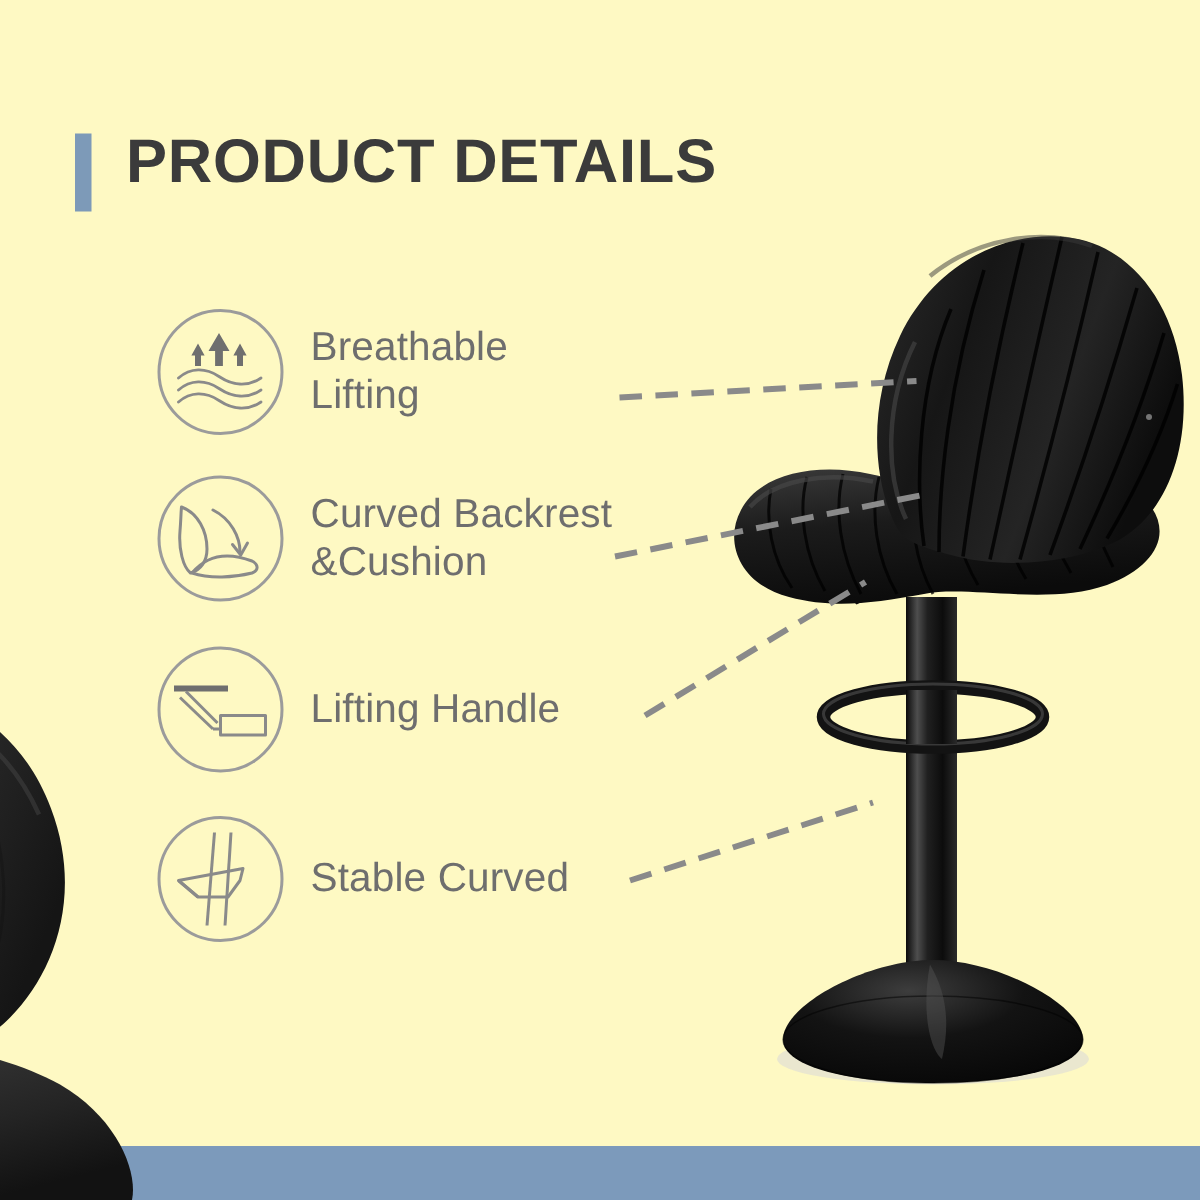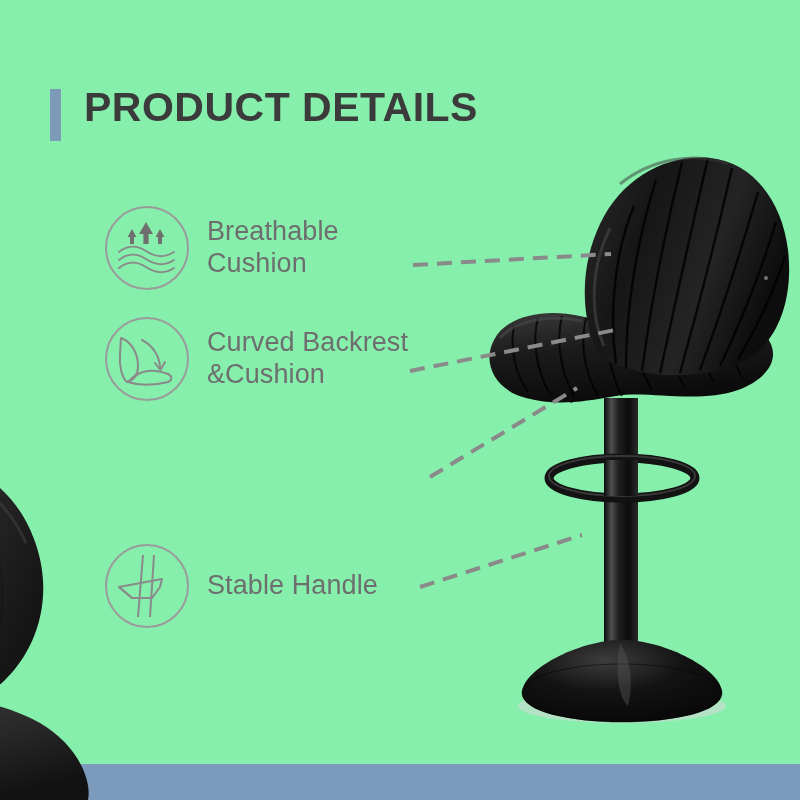--- a/index.html
+++ b/index.html
@@ -5,21 +5,21 @@
   * { box-sizing: border-box; margin: 0; padding: 0; }
   html, body {
     width: 800px; height: 800px;
     font-family: "Liberation Sans", sans-serif;
     background: #ffffff;
     overflow: hidden;
   }
   #stage {
     position: relative;
     width: 800px; height: 800px;
-    background: #86efac;
+    background: #fef9c3;
     overflow: hidden;
   }
 
   
   .bottom-band {
     position: absolute;
     left: 0; bottom: 0;
     width: 800px; height: 36px;
     background: #7c9abb;
   }
@@ -220,51 +220,68 @@
           <path d="M43 8 L47.4 16 L45 16 L45 23 L41 23 L41 16 L38.6 16 Z"></path>
         </g>
         <g stroke="#8a8a8a" stroke-width="1.9" fill="none" stroke-linecap="round">
           <path d="M2 31 C 10 24 20 24 29 30 C 38 36 48 37 57 31"></path>
           <path d="M2 39 C 10 32 20 32 29 38 C 38 44 48 45 57 39"></path>
           <path d="M2 47 C 10 40 20 40 29 46 C 38 52 48 53 57 47"></path>
         </g>
       </svg>
     </div>
     <div class="feature-label">Breathable
-Cushion</div>
+Lifting</div>
   </div>
 
   <div class="feature" id="feature-1">
     <div class="feature-icon">
       <svg width="62" height="58" viewBox="0 0 62 58" xmlns="http://www.w3.org/2000/svg">
         <g stroke="#8a8a8a" stroke-width="2" fill="none" stroke-linejoin="round" stroke-linecap="round">
 
           <path d="M 5 8 C 16 12 22 24 22 36 C 22 44 18 50 11 52 C 6 48 3 36 4 24 C 4.6 17 4.6 12 5 8 Z"></path>
 
           <path d="M 12 52 C 22 40 36 38 52 44 C 56 46 57 50 52 52 C 40 55 24 56 12 52 Z"></path>
 
           <path d="M 26 10 C 38 16 44 28 44 38"></path>
           <path d="M 39 33 L 44.5 40 L 49 32"></path>
         </g>
       </svg>
     </div>
     <div class="feature-label">Curved Backrest
 &amp;Cushion</div>
   </div>
 
+  <div class="feature" id="feature-2">
+    <div class="feature-icon">
+      <svg width="64" height="50" viewBox="0 0 64 50" xmlns="http://www.w3.org/2000/svg">
+
+        <path d="M 1 9 L 37 9 L 37 13 L 1 13 Z" fill="#6f6f6f"></path>
+        <g stroke="#8a8a8a" stroke-width="2" fill="none" stroke-linejoin="round">
+
+          <path d="M 9 13 L 30 34"></path>
+          <path d="M 5 17 L 27 38"></path>
+          <path d="M 27 38 L 32 38"></path>
+
+          <rect x="32" y="29" width="30" height="13"></rect>
+        </g>
+      </svg>
+    </div>
+    <div class="feature-label">Lifting Handle</div>
+  </div>
 
   <div class="feature" id="feature-3">
     <div class="feature-icon">
       <svg width="62" height="64" viewBox="0 0 62 64" xmlns="http://www.w3.org/2000/svg">
         <g stroke="#8a8a8a" stroke-width="2" fill="none" stroke-linejoin="round">
 
           <path d="M 27 1 L 22 63"></path>
           <path d="M 38 1 L 34 63"></path>
 
           <path d="M 3 33 L 46 25 L 44 33 L 36 44 L 16 44 Z"></path>
           <path d="M 3 33 L 16 44"></path>
         </g>
       </svg>
     </div>
-    <div class="feature-label">Stable Handle</div>
+    <div class="feature-label">Stable Curved</div>
   </div>
 
 </div>
 
 </body></html>

